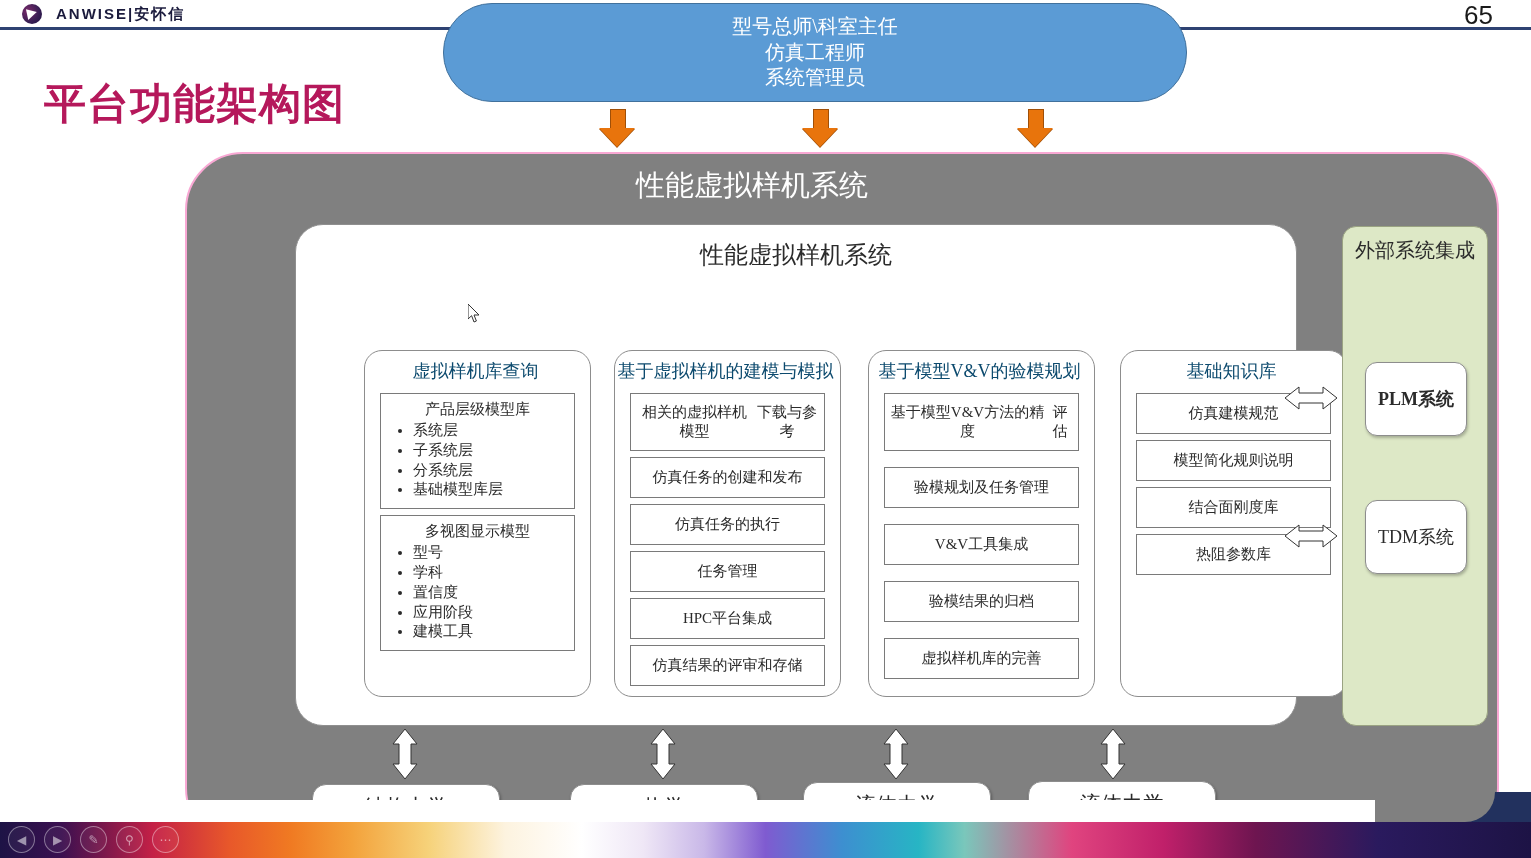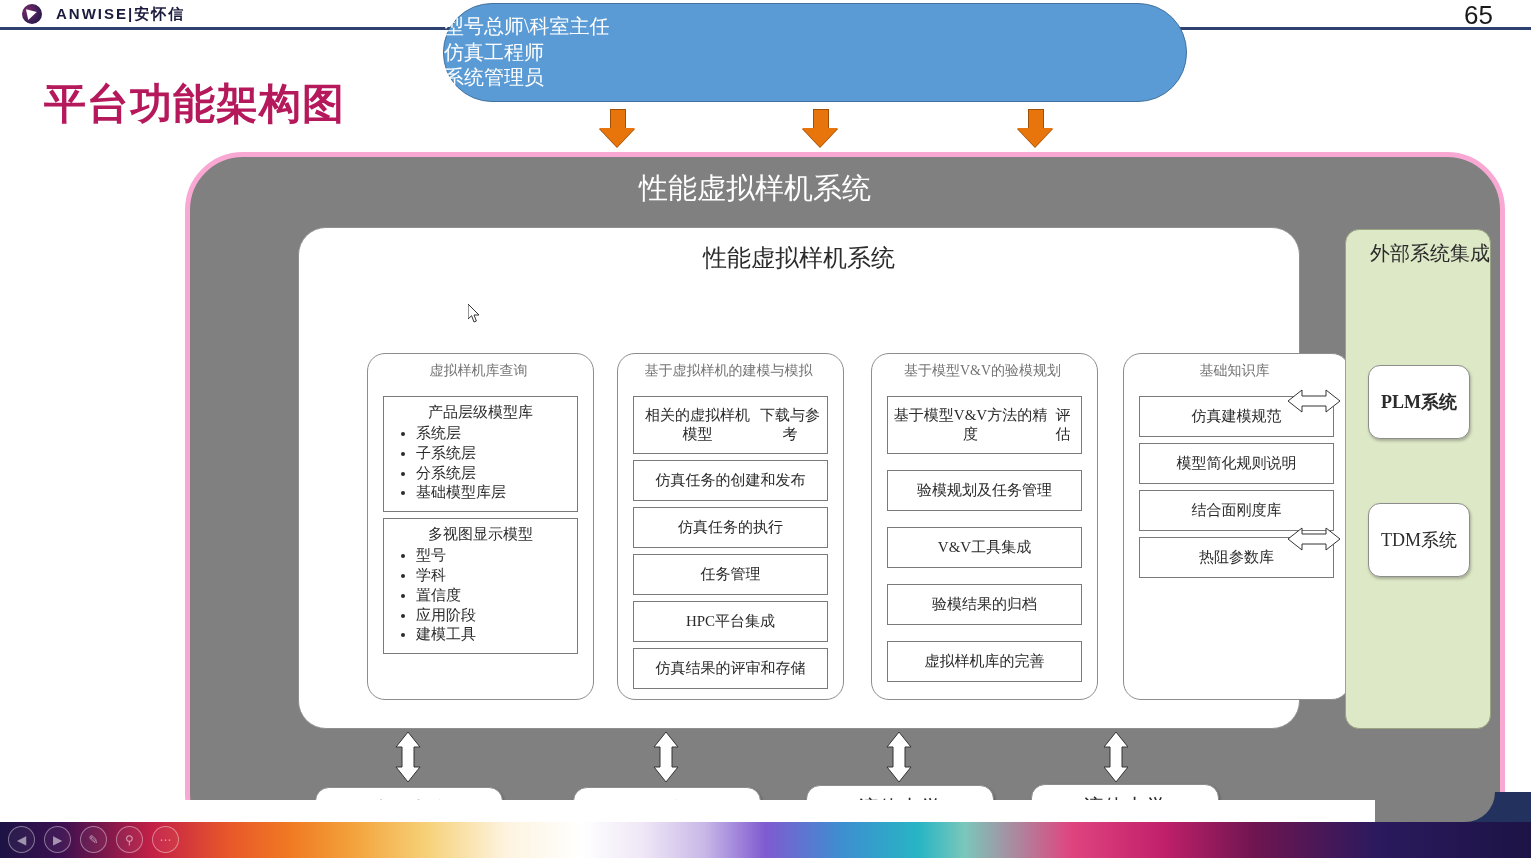--- a/index.html
+++ b/index.html
@@ -61,21 +61,21 @@
   
   #role-banner {
     position: absolute; left: 443px; top: 3px;
     width: 742px; height: 97px;
     background: #5B9BD5;
     border: 1px solid #41719C;
     border-radius: 49px;
     color: #ffffff;
     font-size: 20px; line-height: 1.28;
     text-align: center;
-    display: flex; flex-direction: column; justify-content: center; align-items: flex-start;
+    display: flex; flex-direction: column; justify-content: center; align-items: center;
   }
 
   
   .orange-arrow { position: absolute; width: 36px; height: 38px; }
   .orange-arrow .shaft {
     position: absolute; left: 11px; top: 0; width: 14px; height: 20px;
     background: #E8740C; border: 1px solid #a04f07; border-bottom: none;
   }
   .orange-arrow .head {
     position: absolute; left: 0; top: 19px;
@@ -88,21 +88,21 @@
   #orange-arrow-1 { left: 599px; top: 109px; }
   #orange-arrow-2 { left: 802px; top: 109px; }
   #orange-arrow-3 { left: 1017px; top: 109px; }
 
   
   #system-panel {
     position: absolute; left: 185px; top: 152px;
     width: 1310px; height: 690px;
     background: #808080;
     border-radius: 58px;
-    border: 5px solid #f9a8d4;
+    border: 2px solid #f9a8d4;
   }
   #system-panel-title {
     position: absolute; left: 0; right: 180px; top: 12px;
     text-align: center;
     color: #ffffff; font-size: 29px;
   }
 
   
   #inner-panel {
     position: absolute; left: 108px; top: 70px;
@@ -123,21 +123,21 @@
     background: #ffffff;
     border: 1px solid #8d8d8d;
     border-radius: 18px;
   }
   #col-0 { left: 68px; }
   #col-1 { left: 318px; }
   #col-2 { left: 572px; }
   #col-3 { left: 824px; }
   .column-title {
     position: absolute; left: 0; right: 4px; top: 8px;
-    text-align: center; font-size: 14px; color: #737373;
+    text-align: center; font-size: 18px; color: #0c4a6e;
     white-space: nowrap;
   }
   .column-body {
     position: absolute; left: 15px; right: 15px; top: 42px;
     display: flex; flex-direction: column; gap: 6px;
   }
   .item-box {
     border: 1px solid #7a7a7a;
     background: #ffffff;
     text-align: center;
@@ -166,21 +166,21 @@
   
   #external-panel {
     position: absolute; left: 1155px; top: 72px;
     width: 144px; height: 498px;
     background: #DDE8C6;
     border: 1px solid #9aa382;
     border-radius: 14px;
   }
   #external-panel-title {
     position: absolute; left: 0; right: 0; top: 10px;
-    text-align: right; font-size: 20px; color: #2b2b2b;
+    text-align: center; font-size: 20px; color: #2b2b2b;
   }
   .ext-box {
     position: absolute; left: 22px; width: 100px; height: 72px;
     background: #ffffff; border: 1px solid #8d8d8d; border-radius: 12px;
     display: flex; align-items: center; justify-content: center;
     font-size: 18px; color: #2b2b2b;
     box-shadow: 1px 2px 3px rgba(0,0,0,.25);
   }
   #ext-box-0 { top: 135px; font-weight: bold; }
   #ext-box-1 { top: 273px; text-align: center; }

